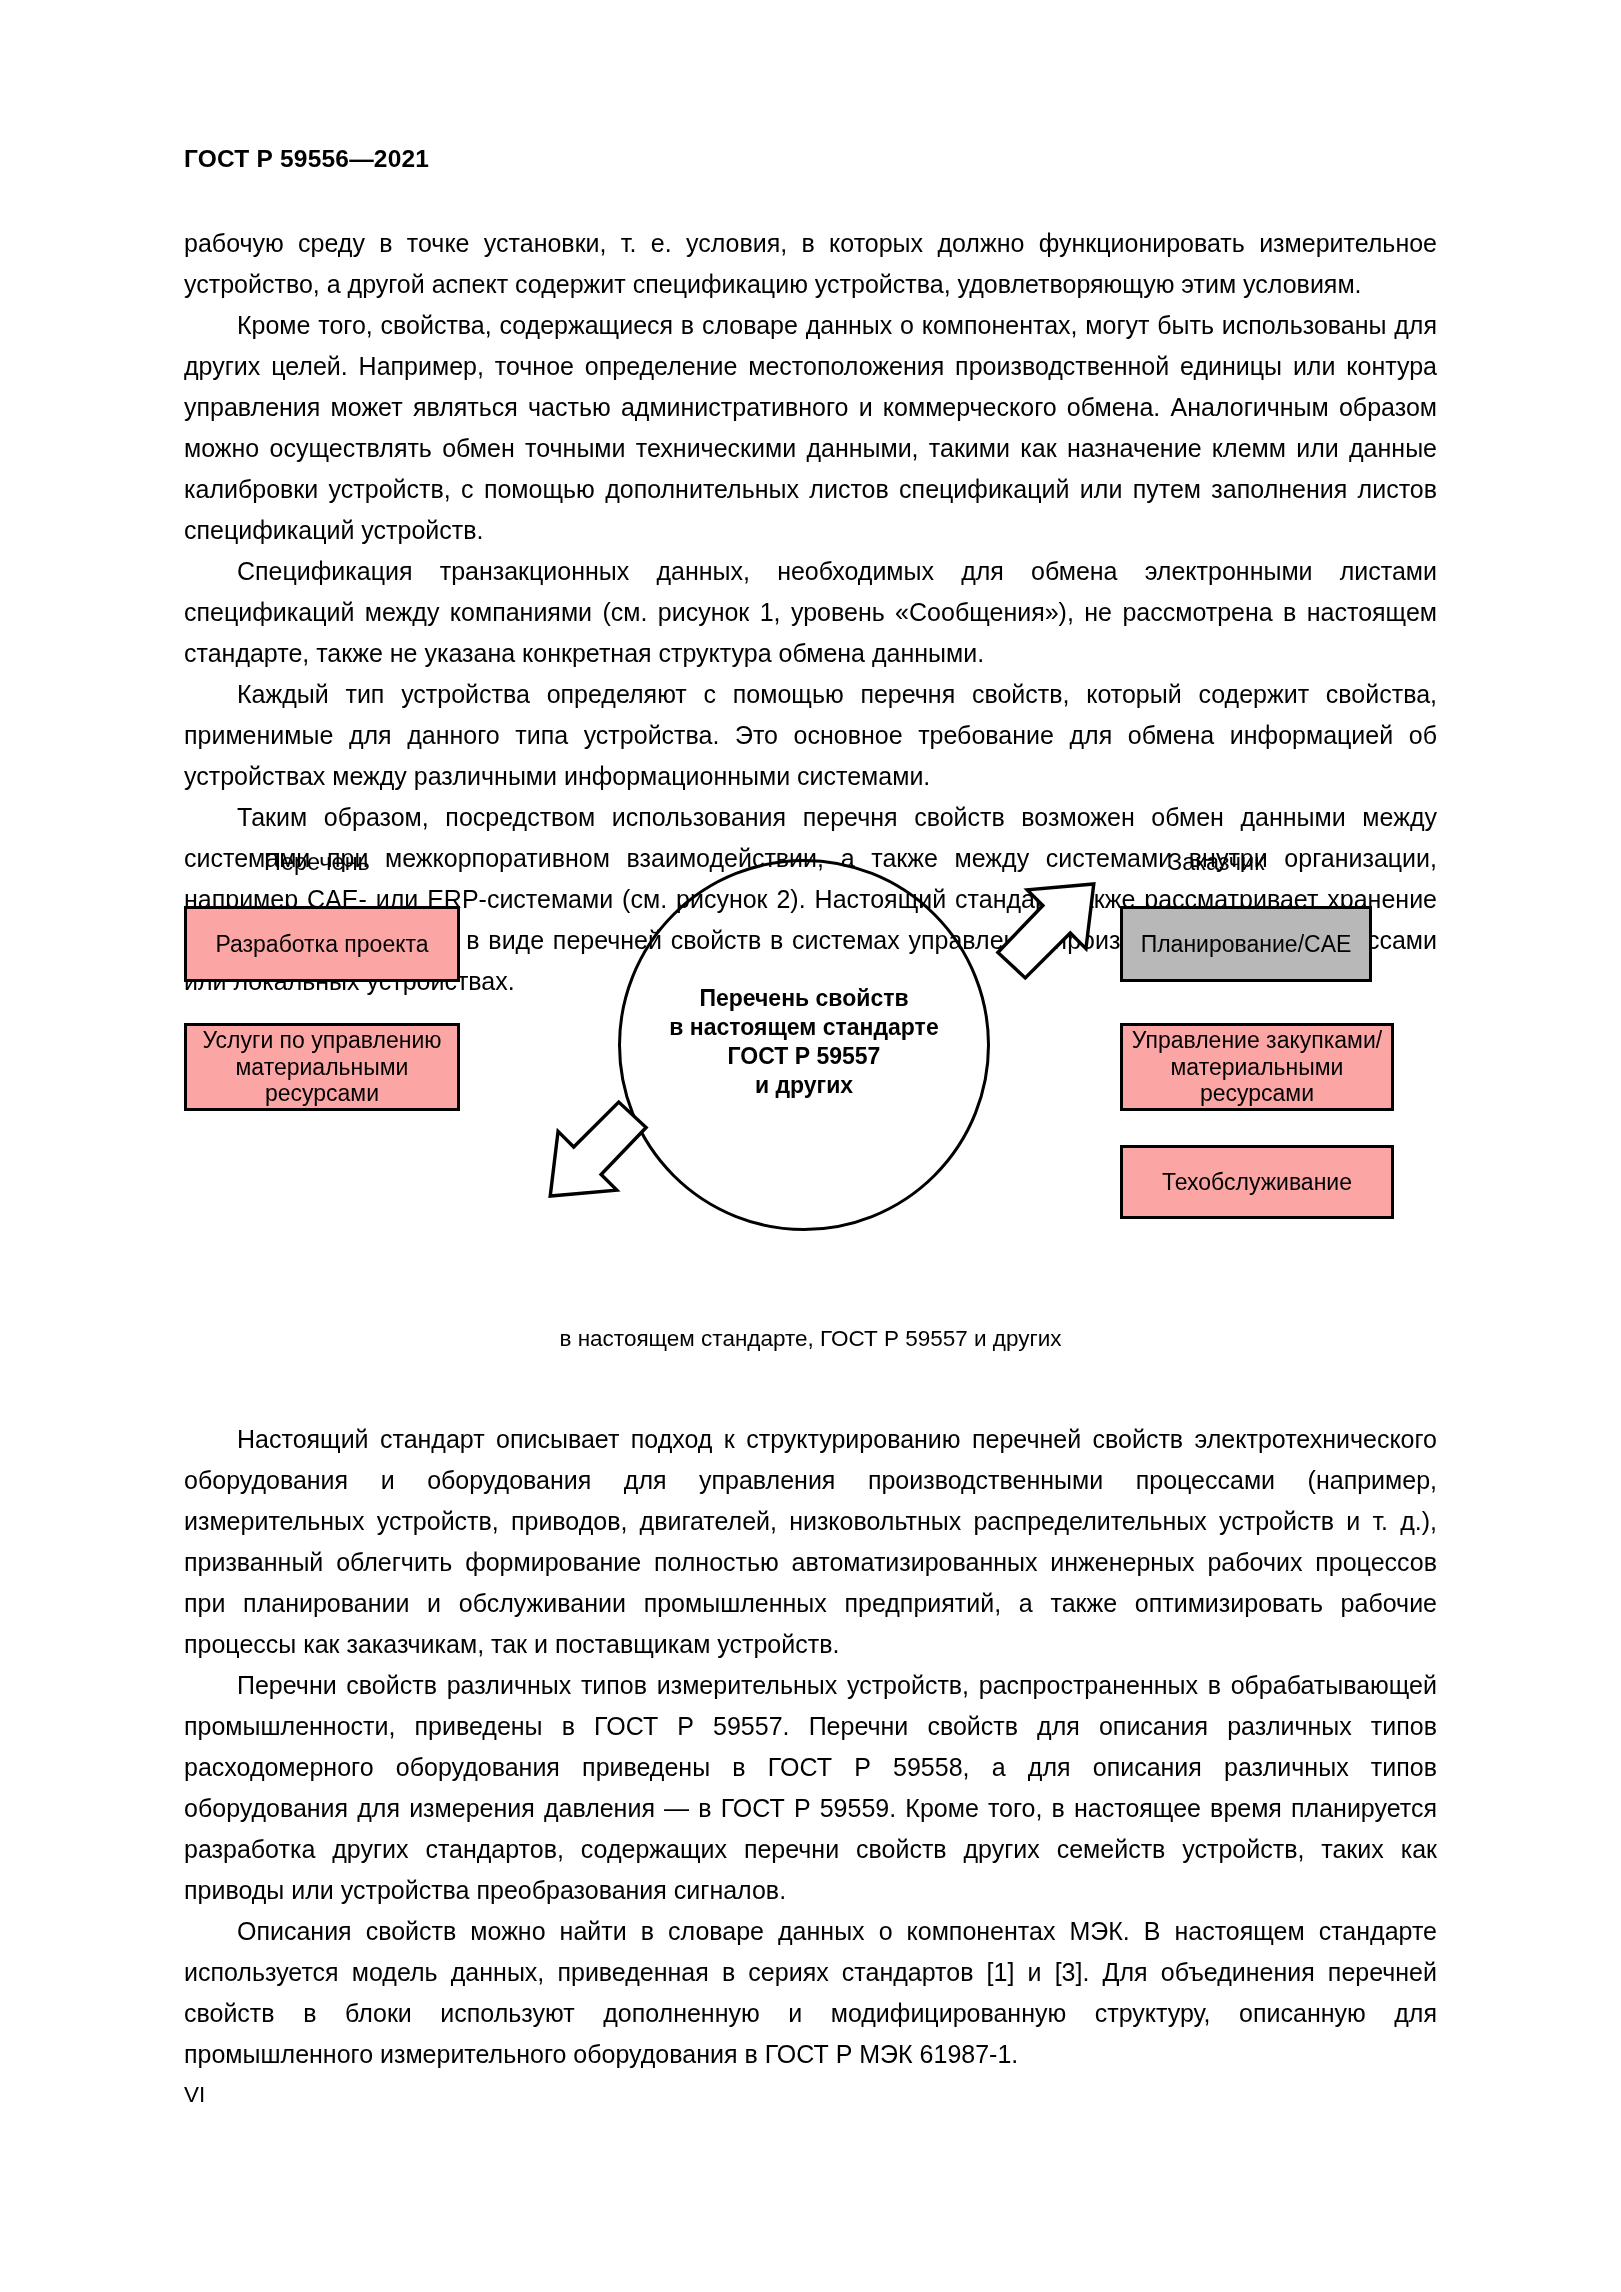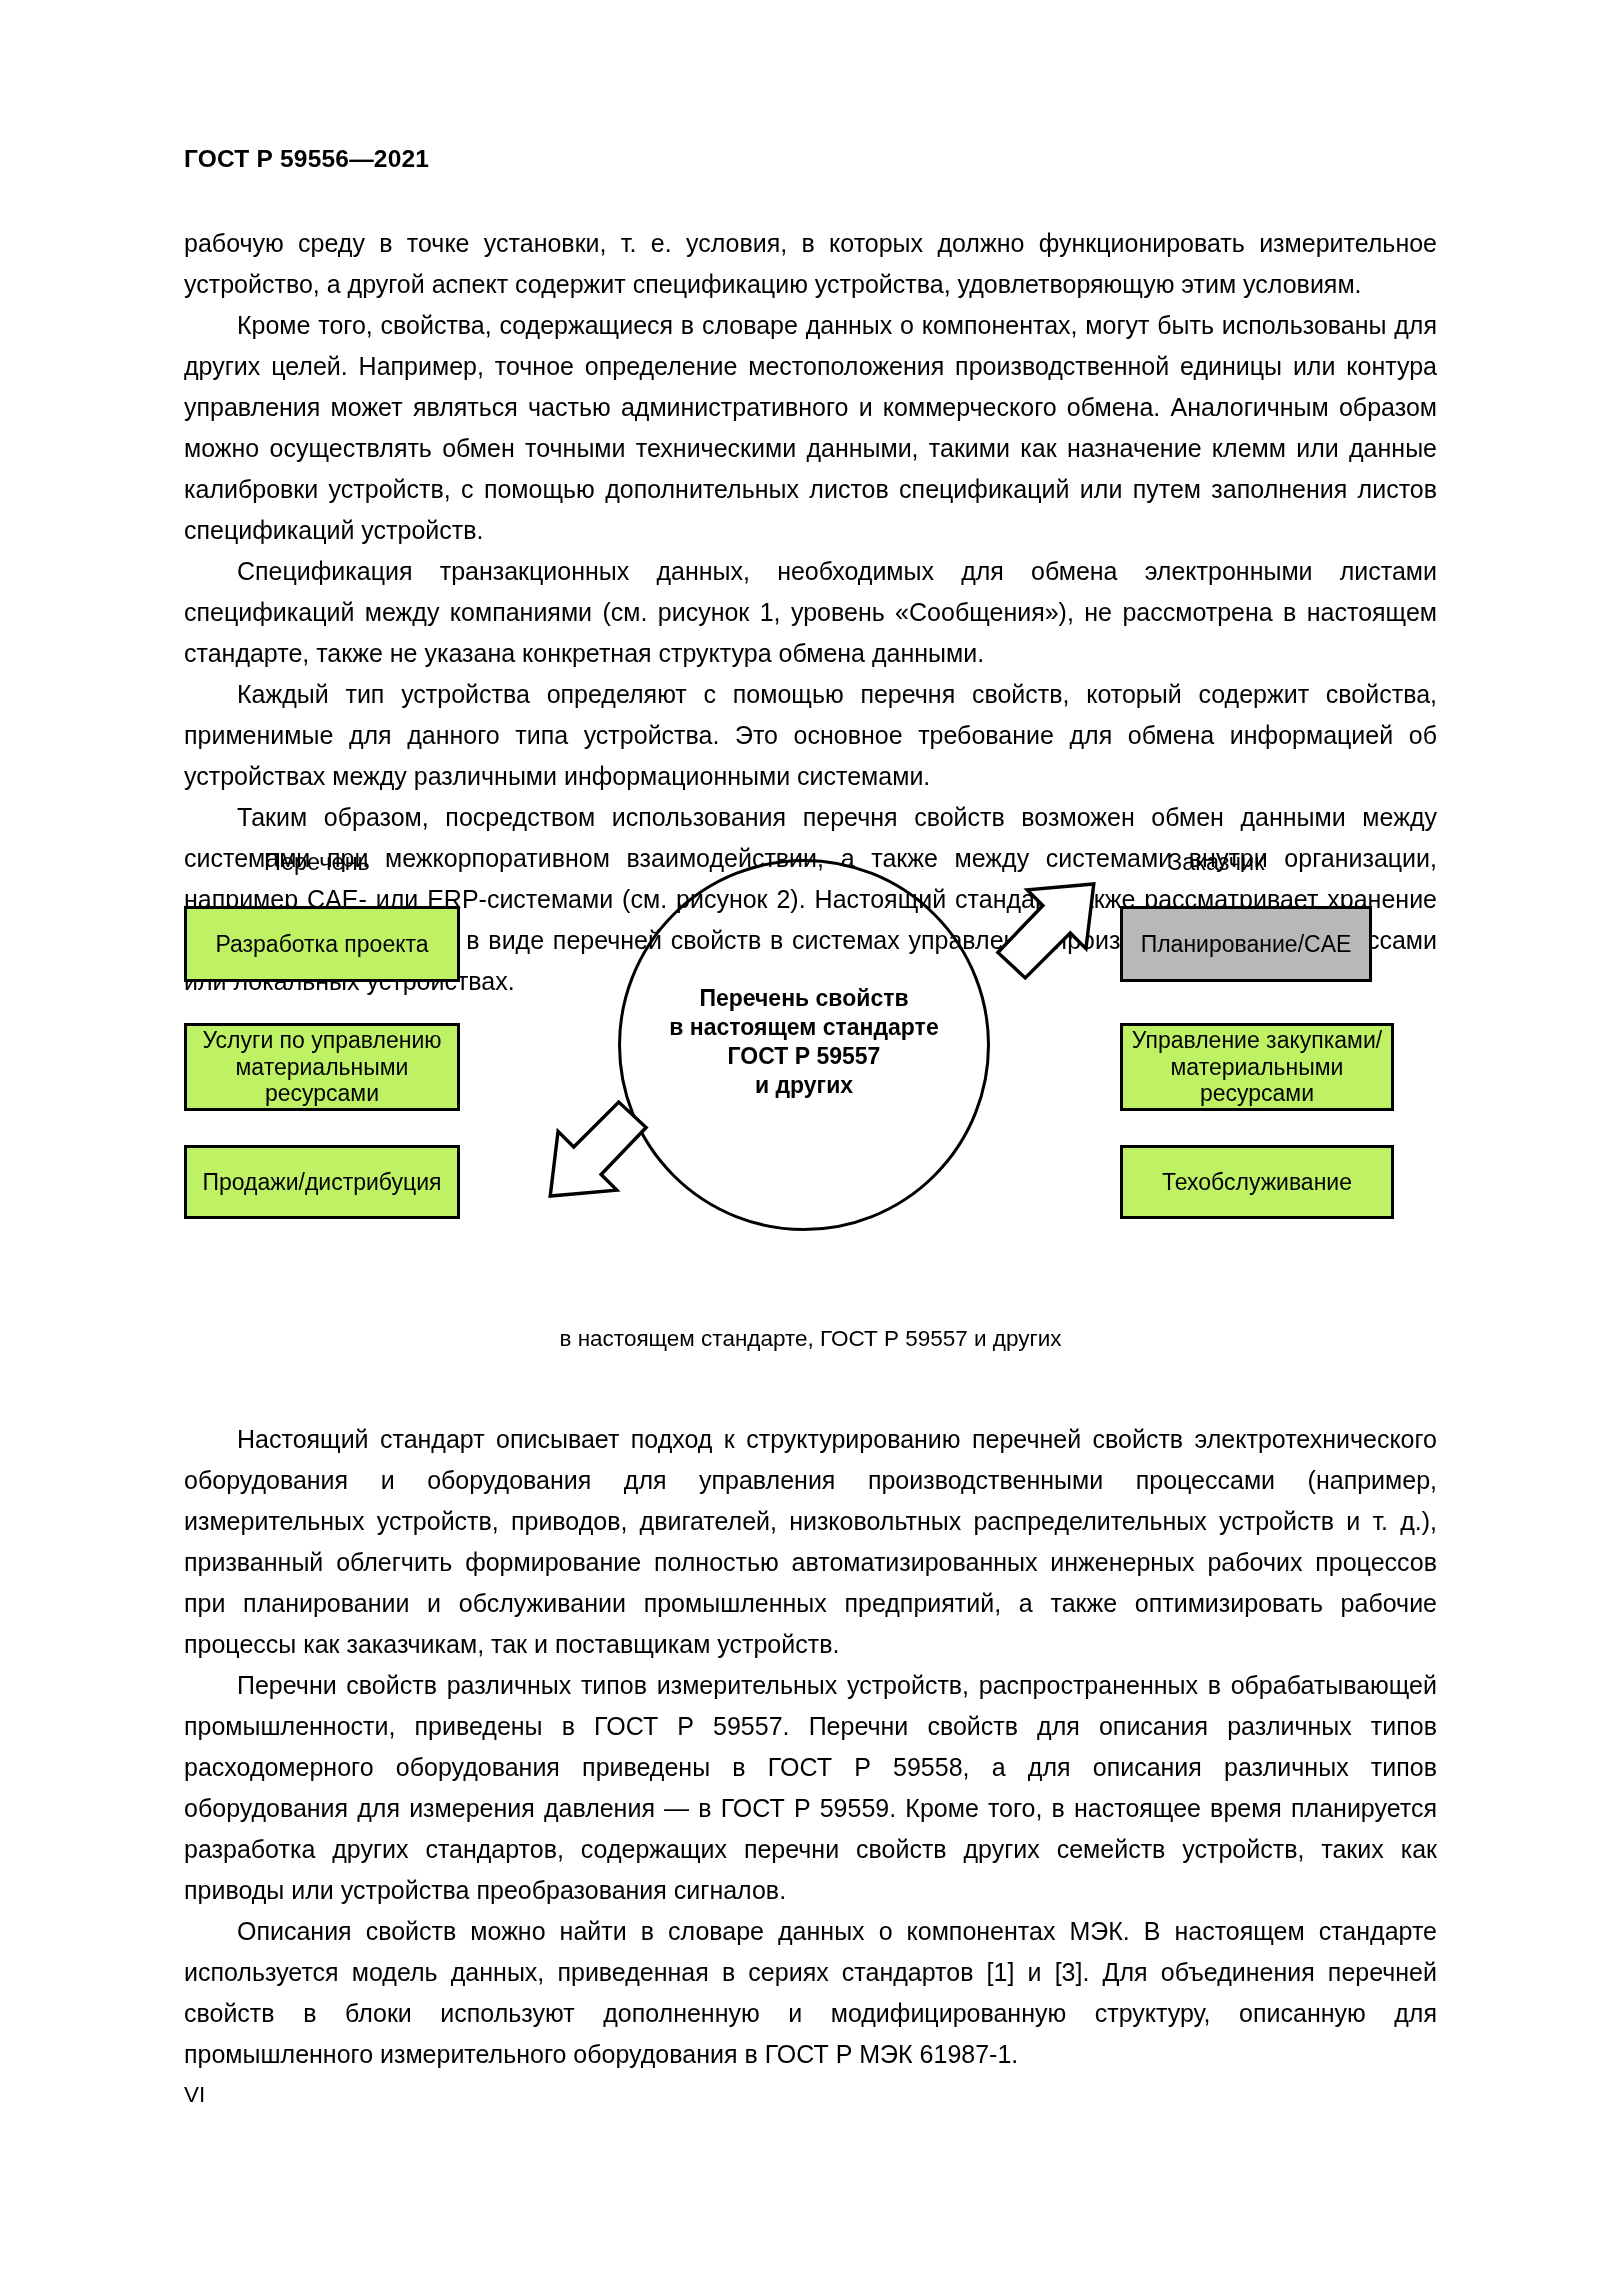--- a/index.html
+++ b/index.html
@@ -60,21 +60,21 @@
     font-size: 23.5px;
     white-space: nowrap;
   }
   .role-supplier { left: 80px; top: 0px; }
   .role-customer { left: 984px; top: 0px; }
 
   .fbox {
     position: absolute;
     box-sizing: border-box;
     border: 3.4px solid #000;
-    background: #bef264;
+    background: #fca5a5;
     display: flex;
     align-items: center;
     justify-content: center;
     text-align: center;
     font-size: 23px;
     line-height: 26.5px;
     padding: 2px 7.8px;
   }
   .fbox.shaded {
     background: #b8b8b8;
@@ -154,23 +154,20 @@
 
     <div class="role-label role-supplier">Перечень</div>
     <div class="role-label role-customer">Заказчик</div>
 
     <div class="fbox box-design">
       <span>Разработка проекта</span>
     </div>
     <div class="fbox box-mrs">
       <span>Услуги по управлению материальными ресурсами</span>
     </div>
-    <div class="fbox box-sales">
-      <span>Продажи/дистрибуция</span>
-    </div>
 
     <div class="fbox box-plan shaded">
       <span>Планирование/CAE</span>
     </div>
     <div class="fbox box-procure">
       <span>Управление закупками/материальными ресурсами</span>
     </div>
     <div class="fbox box-maint">
       <span>Техобслуживание</span>
     </div>

